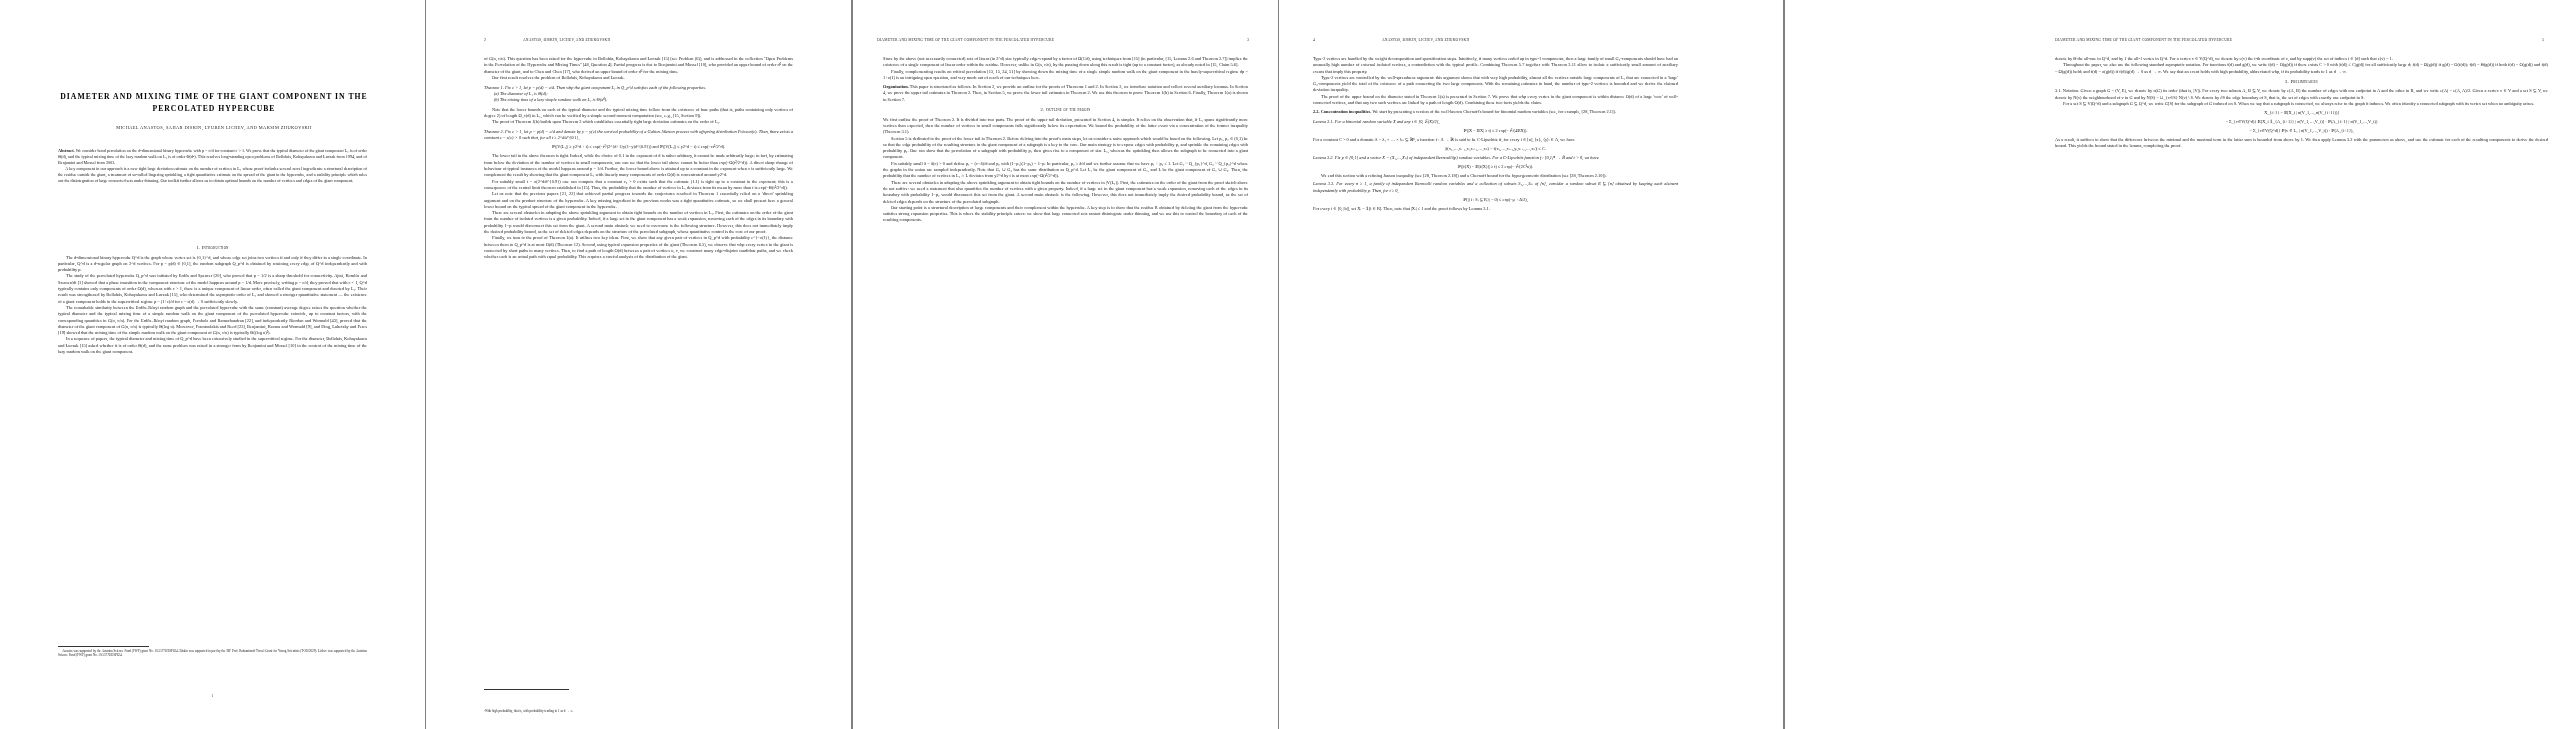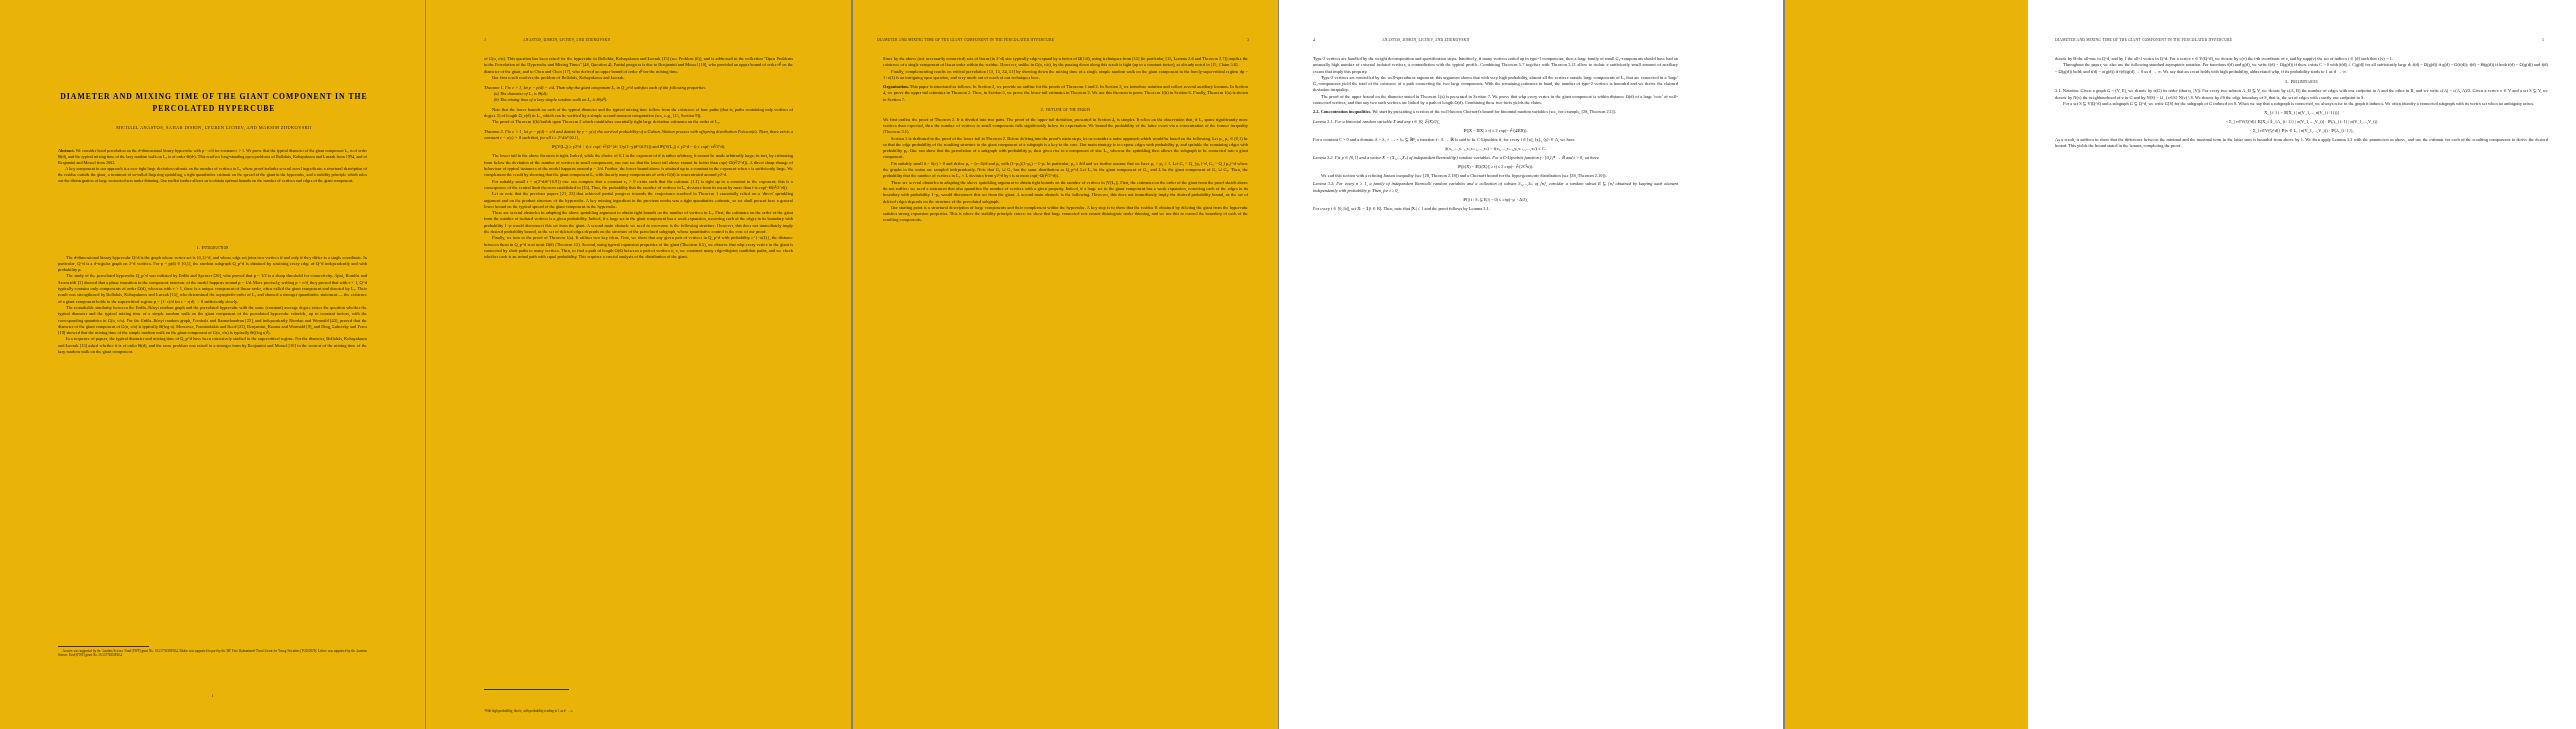--- a/index.html
+++ b/index.html
@@ -1,18 +1,18 @@
 <!DOCTYPE html>
 <html style="font-size:9.7px"><head>
 <meta charset="utf-8">
 <style>
   html,body{margin:0;padding:0;background:#7a7a7a;}
   body{font-family:"Liberation Serif","DejaVu Serif",serif;}
   .sheet{position:relative;width:2576px;height:729px;background:#808080;overflow:hidden;}
-  .page{position:absolute;top:0;height:729px;background:#eab308;box-sizing:border-box;}
+  .page{position:absolute;top:0;height:729px;background:#ffffff;box-sizing:border-box;}
   .p1{left:0;width:425px;}
   .p2{left:426px;width:425px;}
   .p3{left:853px;width:425px;}
   .p4{left:1279px;width:504px;}
   .p5{left:1785px;width:791px;}
   .p5inner{position:absolute;left:243px;top:0;width:548px;height:729px;background:#fff;}
   .p4inner{position:absolute;left:0;top:0;width:504px;height:729px;background:#fff;}
 
   .runhead{position:absolute;top:38px;font-size:3.7px;letter-spacing:0.2px;color:#2b2b2b;white-space:nowrap;}
   .pnum{position:absolute;top:38px;font-size:3.9px;color:#2b2b2b;}

